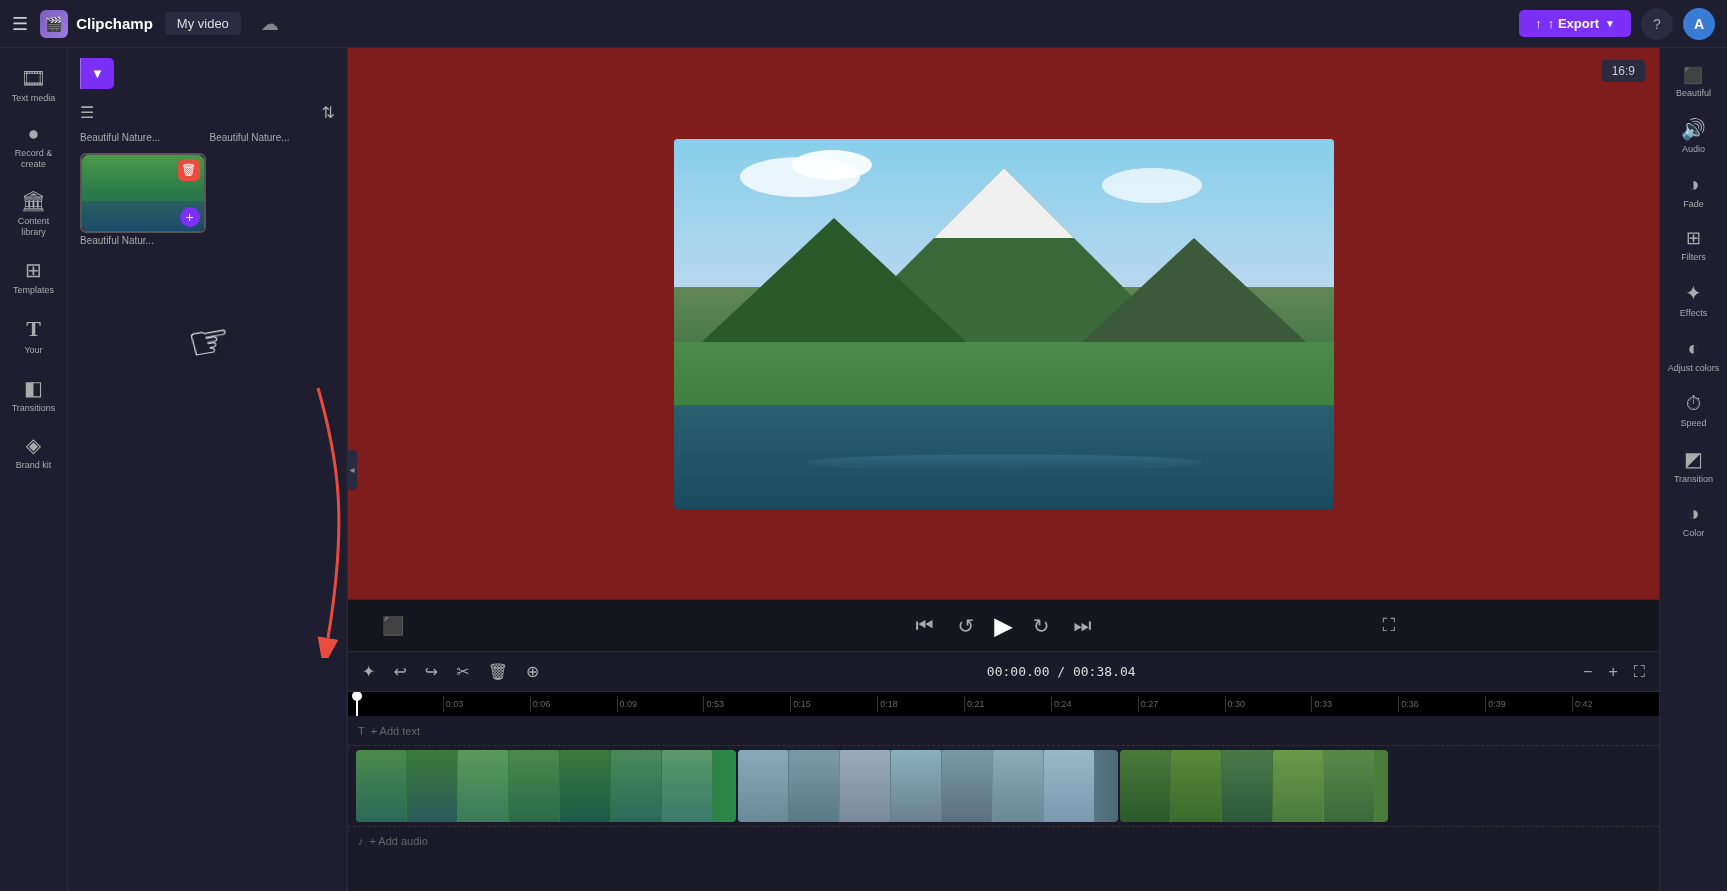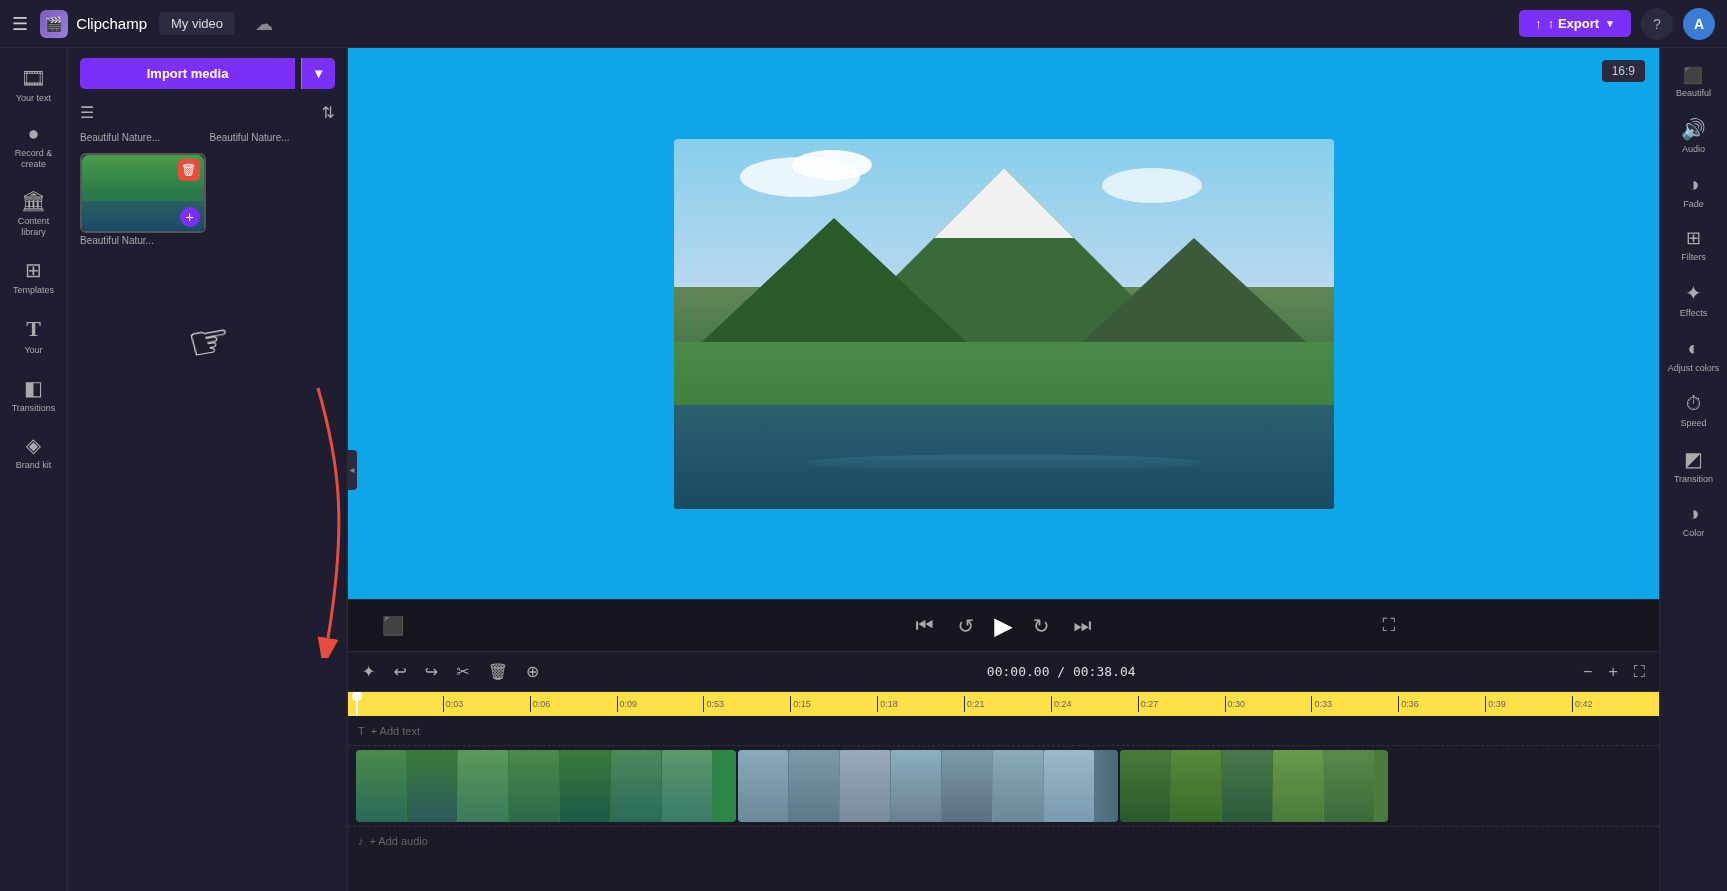--- a/index.html
+++ b/index.html
@@ -27,21 +27,21 @@
     .topbar-left { display: flex; align-items: center; gap: 12px; }
     .hamburger { font-size: 18px; cursor: pointer; color: #ccc; }
     .logo-area { display: flex; align-items: center; gap: 8px; }
     .logo-icon {
       width: 28px; height: 28px;
       background: linear-gradient(135deg, #7c5cbf, #9b7de0);
       border-radius: 6px;
       display: flex; align-items: center; justify-content: center;
       font-size: 14px;
     }
-    .logo-text { font-size: 15px; font-weight: 400; color: #fff; }
+    .logo-text { font-size: 15px; font-weight: 700; color: #fff; }
     .video-title {
       background: #2a2a40;
       border-radius: 4px;
       padding: 4px 12px;
       font-size: 13px;
       color: #ddd;
       cursor: pointer;
     }
     .save-icon { color: #888; font-size: 18px; margin-left: 8px; }
     .topbar-right { margin-left: auto; display: flex; align-items: center; gap: 10px; }
@@ -250,21 +250,21 @@
       background: #16161f;
       overflow: hidden;
     }
 
     
     .preview-area {
       flex: 1;
       display: flex;
       align-items: center;
       justify-content: center;
-      background: #0ea5e9;
+      background: #7f1d1d;
       position: relative;
       padding: 10px;
     }
     .aspect-btn {
       position: absolute;
       top: 12px;
       right: 14px;
       background: #2a2a40;
       border: none;
       color: #ccc;
@@ -360,21 +360,21 @@
     .zoom-btn {
       background: none;
       border: none;
       color: #aaa;
       font-size: 16px;
       cursor: pointer;
       padding: 2px 6px;
     }
     .timeline-ruler {
       height: 24px;
-      background: #fde047;
+      background: #000000;
       position: relative;
       overflow: hidden;
       display: flex;
       align-items: center;
       padding-left: 8px;
       justify-content: center;
     }
     .ruler-marks {
       display: flex;
       gap: 0;
@@ -522,21 +522,21 @@
     <div class="help-icon">?</div>
     <div class="avatar">A</div>
   </div>
 </div>
 
 <div class="main-layout">
 
   <div class="left-sidebar">
     <div class="sidebar-item">
       <span class="icon">🎞</span>
-      <span class="label">Your text</span>
+      <span class="label">Text media</span>
     </div>
     <div class="sidebar-item">
       <span class="icon" style="font-size:18px; color:#aaa;">⏺</span>
       <span class="label">Record &amp; create</span>
     </div>
     <div class="sidebar-item">
       <span class="icon">🏛</span>
       <span class="label">Content library</span>
     </div>
     <div class="sidebar-item">
@@ -552,21 +552,20 @@
       <span class="label">Transitions</span>
     </div>
     <div class="sidebar-item">
       <span class="icon">◈</span>
       <span class="label">Brand kit</span>
     </div>
   </div>
 
   <div class="media-panel">
     <div class="import-btn-area">
-      <button class="import-btn">Import media</button>
       <button class="import-dropdown">▼</button>
     </div>
     <div class="media-toolbar">
       <span class="media-toolbar-left">☰</span>
       <span class="media-toolbar-right">⇅</span>
     </div>
     <div class="media-grid">
 
       <div class="media-item">
         <div class="media-name">Beautiful Nature...</div>

